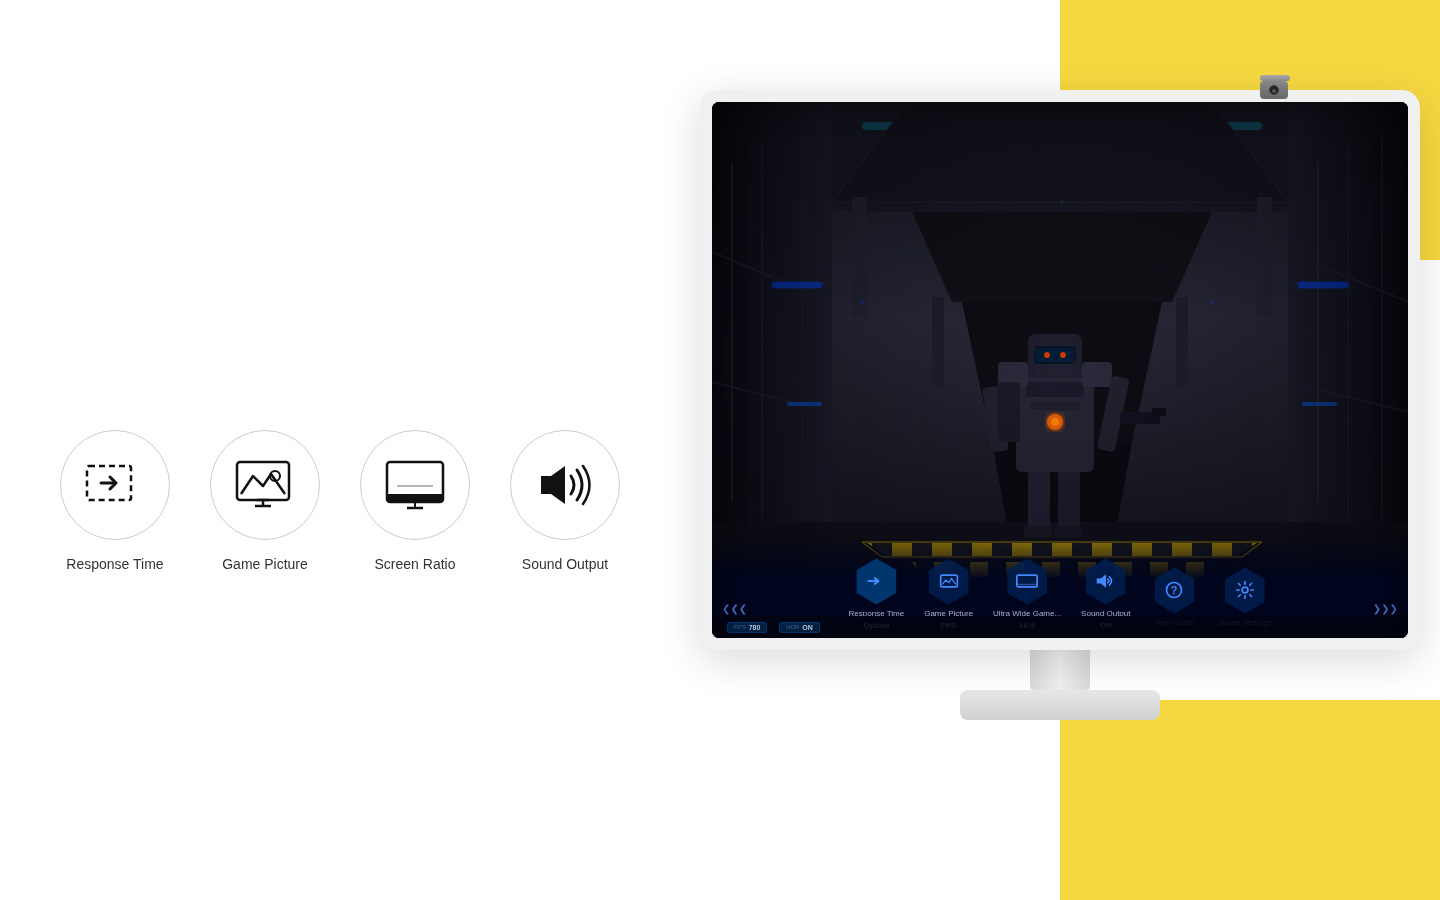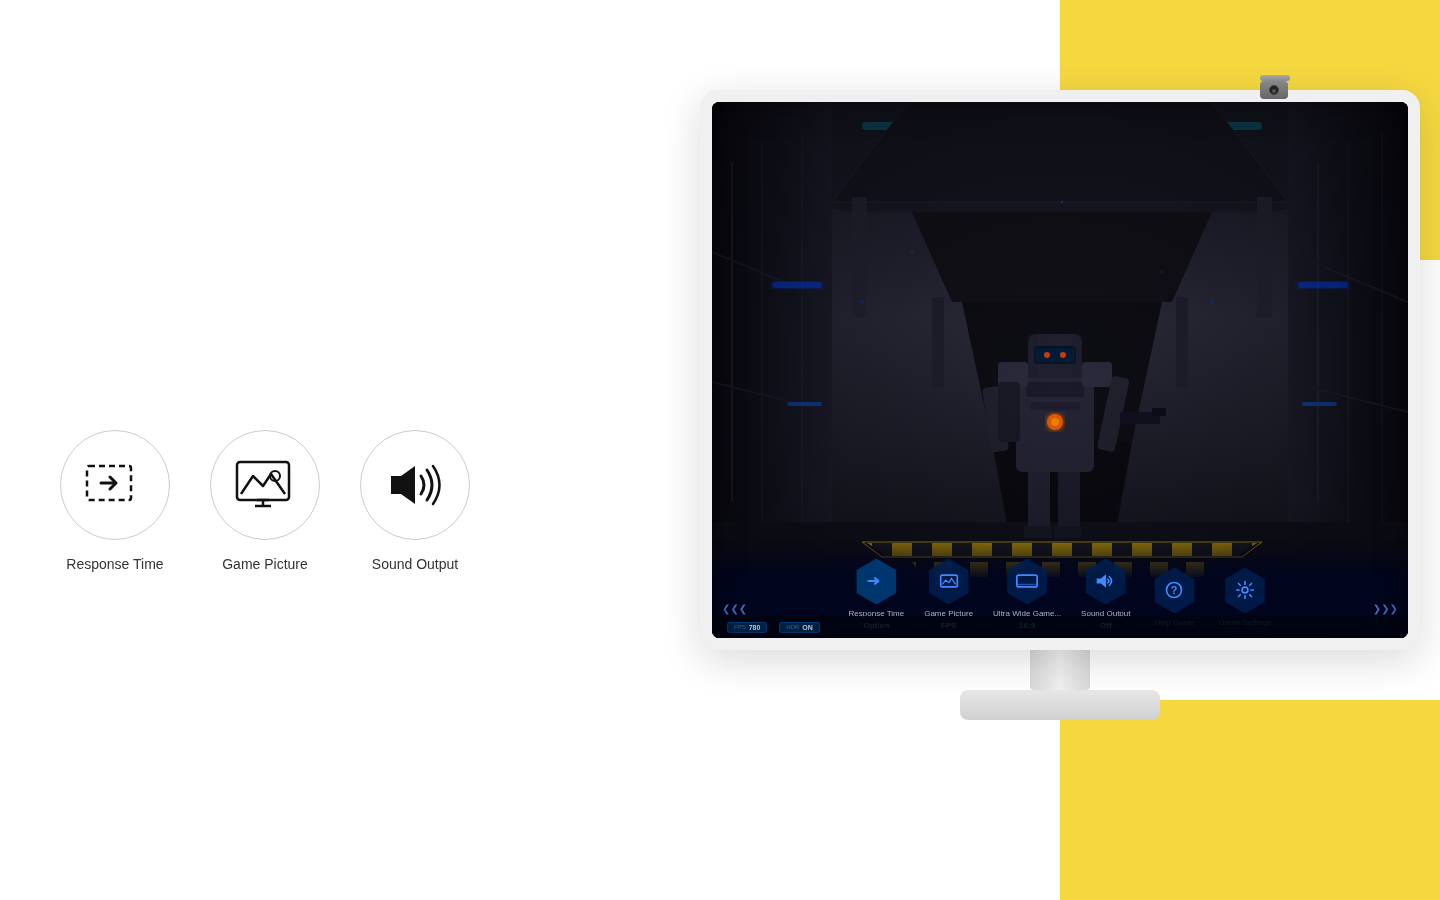--- a/index.html
+++ b/index.html
@@ -369,20 +369,37 @@
         <circle cx="42" cy="18" r="5" fill="none" stroke="#111" stroke-width="2"></circle>
 
         <line x1="24" y1="42" x2="36" y2="42" stroke="#111" stroke-width="2.5"></line>
         <line x1="30" y1="42" x2="30" y2="48" stroke="#111" stroke-width="2.5"></line>
         <line x1="22" y1="48" x2="38" y2="48" stroke="#111" stroke-width="2.5"></line>
       </svg>
     </div>
     <span class="icon-label">Game Picture</span>
   </div>
 
+  <div class="icon-item">
+    <div class="icon-circle">
+      <svg width="64" height="54" viewBox="0 0 64 54">
+
+        <rect x="4" y="4" width="56" height="40" rx="3" ry="3" fill="none" stroke="#111" stroke-width="2.5"></rect>
+
+        <rect x="4" y="36" width="56" height="8" rx="0" ry="0" fill="#111"></rect>
+
+        <line x1="26" y1="44" x2="38" y2="44" stroke="#111" stroke-width="2"></line>
+        <line x1="32" y1="44" x2="32" y2="50" stroke="#111" stroke-width="2"></line>
+        <line x1="24" y1="50" x2="40" y2="50" stroke="#111" stroke-width="2.5"></line>
+
+        <line x1="14" y1="28" x2="50" y2="28" stroke="#111" stroke-width="1.5" opacity="0.4"></line>
+      </svg>
+    </div>
+    <span class="icon-label">Screen Ratio</span>
+  </div>
 
   <div class="icon-item">
     <div class="icon-circle">
       <svg width="64" height="54" viewBox="0 0 64 54">
 
         <polygon points="8,18 8,36 18,36 32,46 32,8 18,18" fill="#111"></polygon>
 
         <path d="M38,18 Q44,27 38,36" fill="none" stroke="#111" stroke-width="3" stroke-linecap="round"></path>
         <path d="M44,12 Q54,27 44,42" fill="none" stroke="#111" stroke-width="3" stroke-linecap="round"></path>
         <path d="M50,8 Q63,27 50,46" fill="none" stroke="#111" stroke-width="2.5" stroke-linecap="round"></path>

